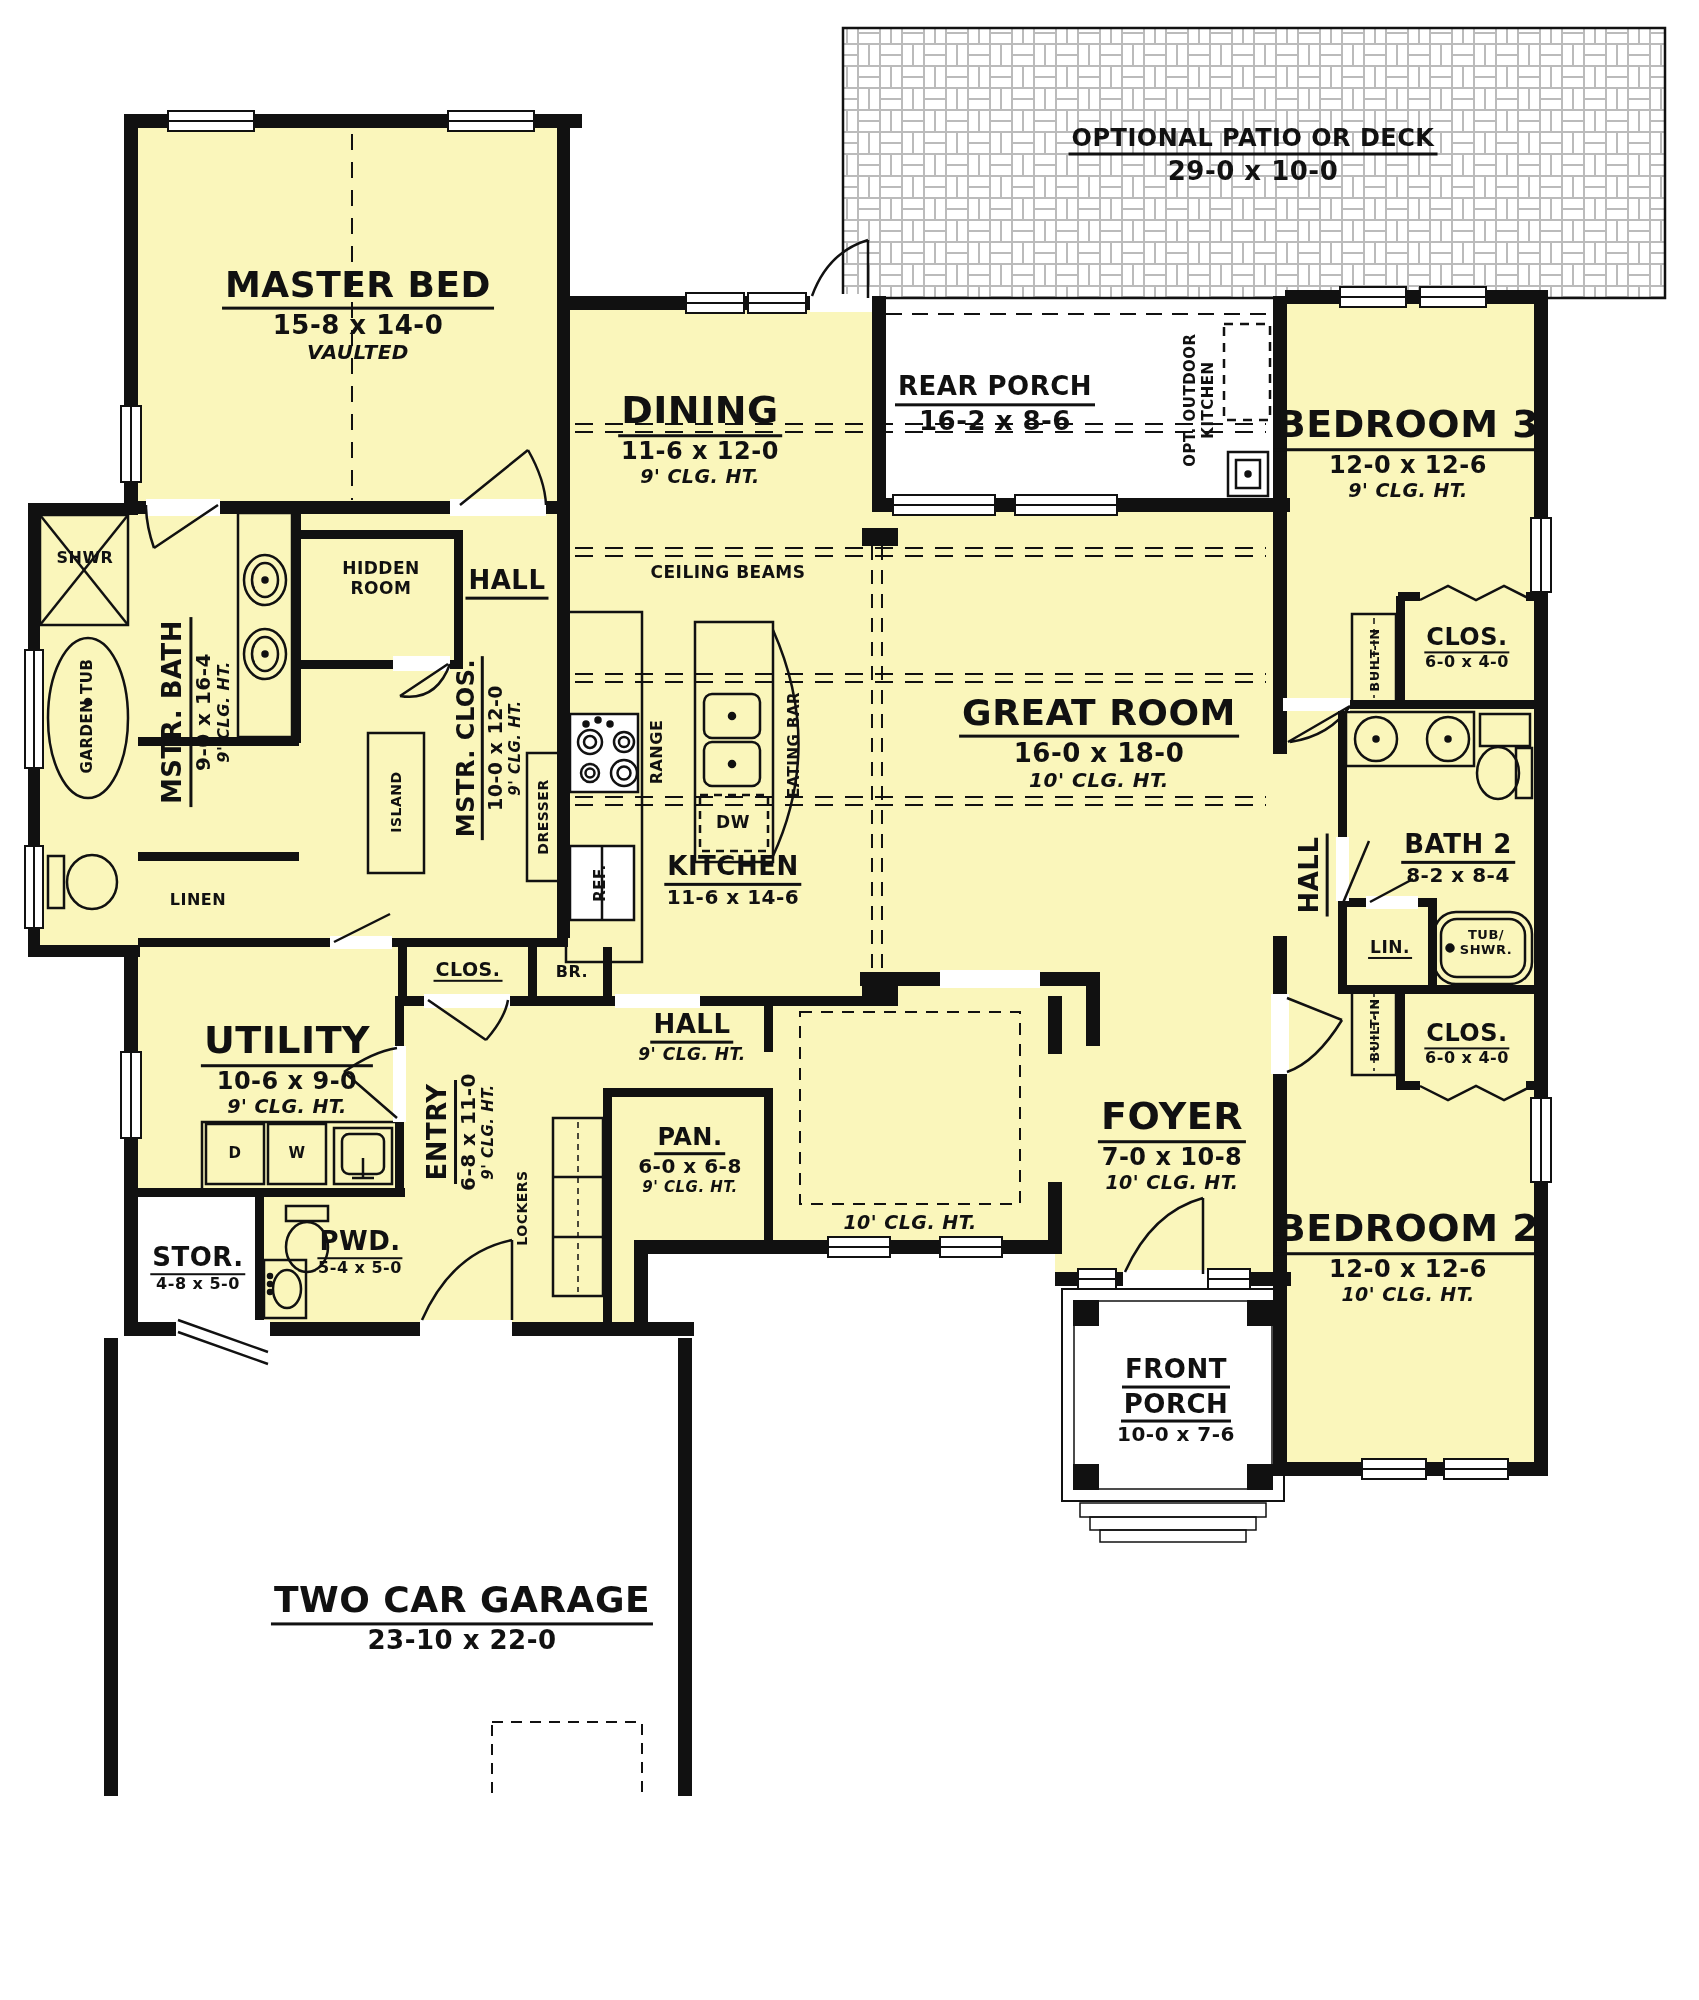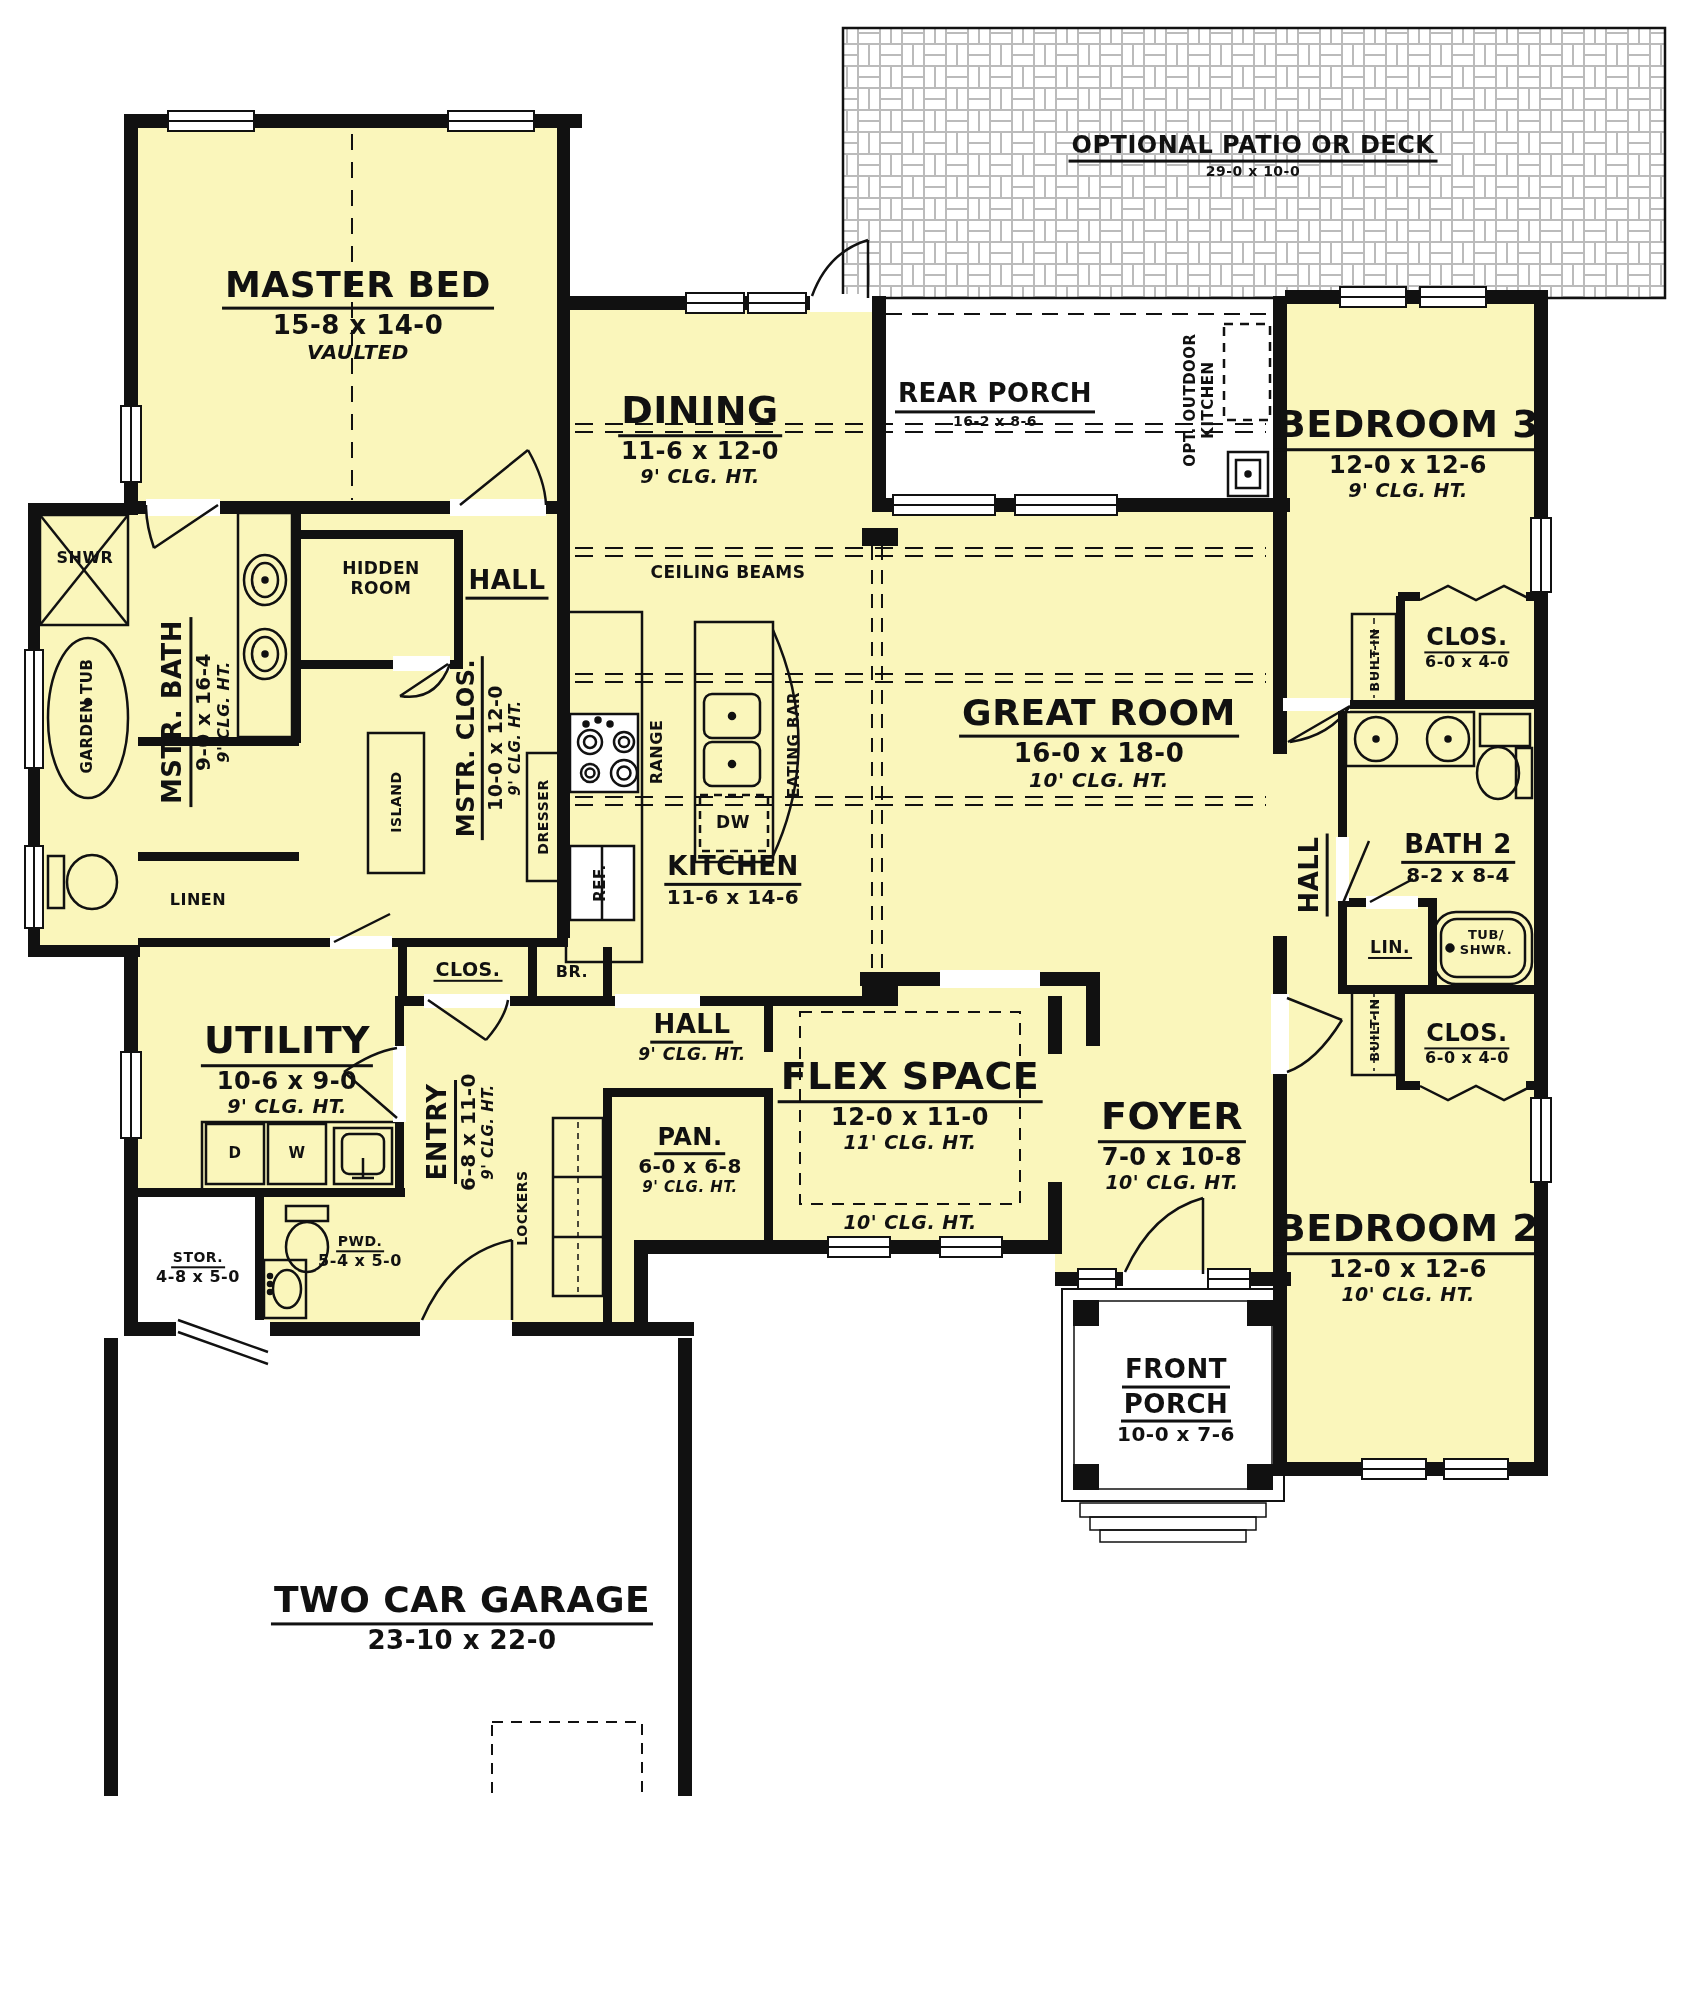--- a/index.html
+++ b/index.html
@@ -7,21 +7,21 @@
         font-family:"DejaVu Sans",sans-serif;color:#111;overflow:hidden;}
   .plan svg{position:absolute;left:0;top:0;}
   .lbl{position:absolute;display:flex;flex-direction:column;align-items:center;
        text-align:center;transform:translate(-50%,-50%);line-height:1.18;
        white-space:nowrap;font-weight:bold;letter-spacing:.5px;}
   .lbl.rot{transform:translate(-50%,-50%) rotate(-90deg);}
   .nm{border-bottom:3px solid #111;padding:0 3px 1px;}
   .nm2{border-bottom:2px solid #111;padding:0 2px 0;}
   .it{font-style:italic;}
   .f36{font-size:36px;} .f30{font-size:38px;} .f26{font-size:26px;}
-  .f24{font-size:24px;} .f22{font-size:14px;} .f20{font-size:20px;}
+  .f24{font-size:24px;} .f22{font-size:26px;} .f20{font-size:20px;}
   .f19{font-size:19px;} .f17{font-size:17px;text-align:center;} .f16{font-size:16px;}
   .f15{font-size:15px;} .f14{font-size:14px;} .f13{font-size:13px;}
 </style>
 </head>
 <body>
 
 <div class="plan">
 
 <svg width="1699" height="2000" viewBox="0 0 1699 2000">
   <defs>
@@ -545,25 +545,20 @@
   <div class="nm f24">PAN.</div>
   <div class="f20">6-0 x 6-8</div>
   <div class="it f15">9' CLG. HT.</div>
 </div>
 
 <div class="lbl" style="left:692px;top:1036px">
   <div class="nm f26">HALL</div>
   <div class="it f17">9' CLG. HT.</div>
 </div>
 
-<div class="lbl" style="left:910px;top:1104px">
-  <div class="nm f30">FLEX SPACE</div>
-  <div class="f24">12-0 x 11-0</div>
-  <div class="it f19">11' CLG. HT.</div>
-</div>
 <div class="lbl" style="left:910px;top:1222px">
   <div class="it f19">10' CLG. HT.</div>
 </div>
 
 <div class="lbl" style="left:1172px;top:1144px">
   <div class="nm f30">FOYER</div>
   <div class="f24">7-0 x 10-8</div>
   <div class="it f19">10' CLG. HT.</div>
 </div>
 

